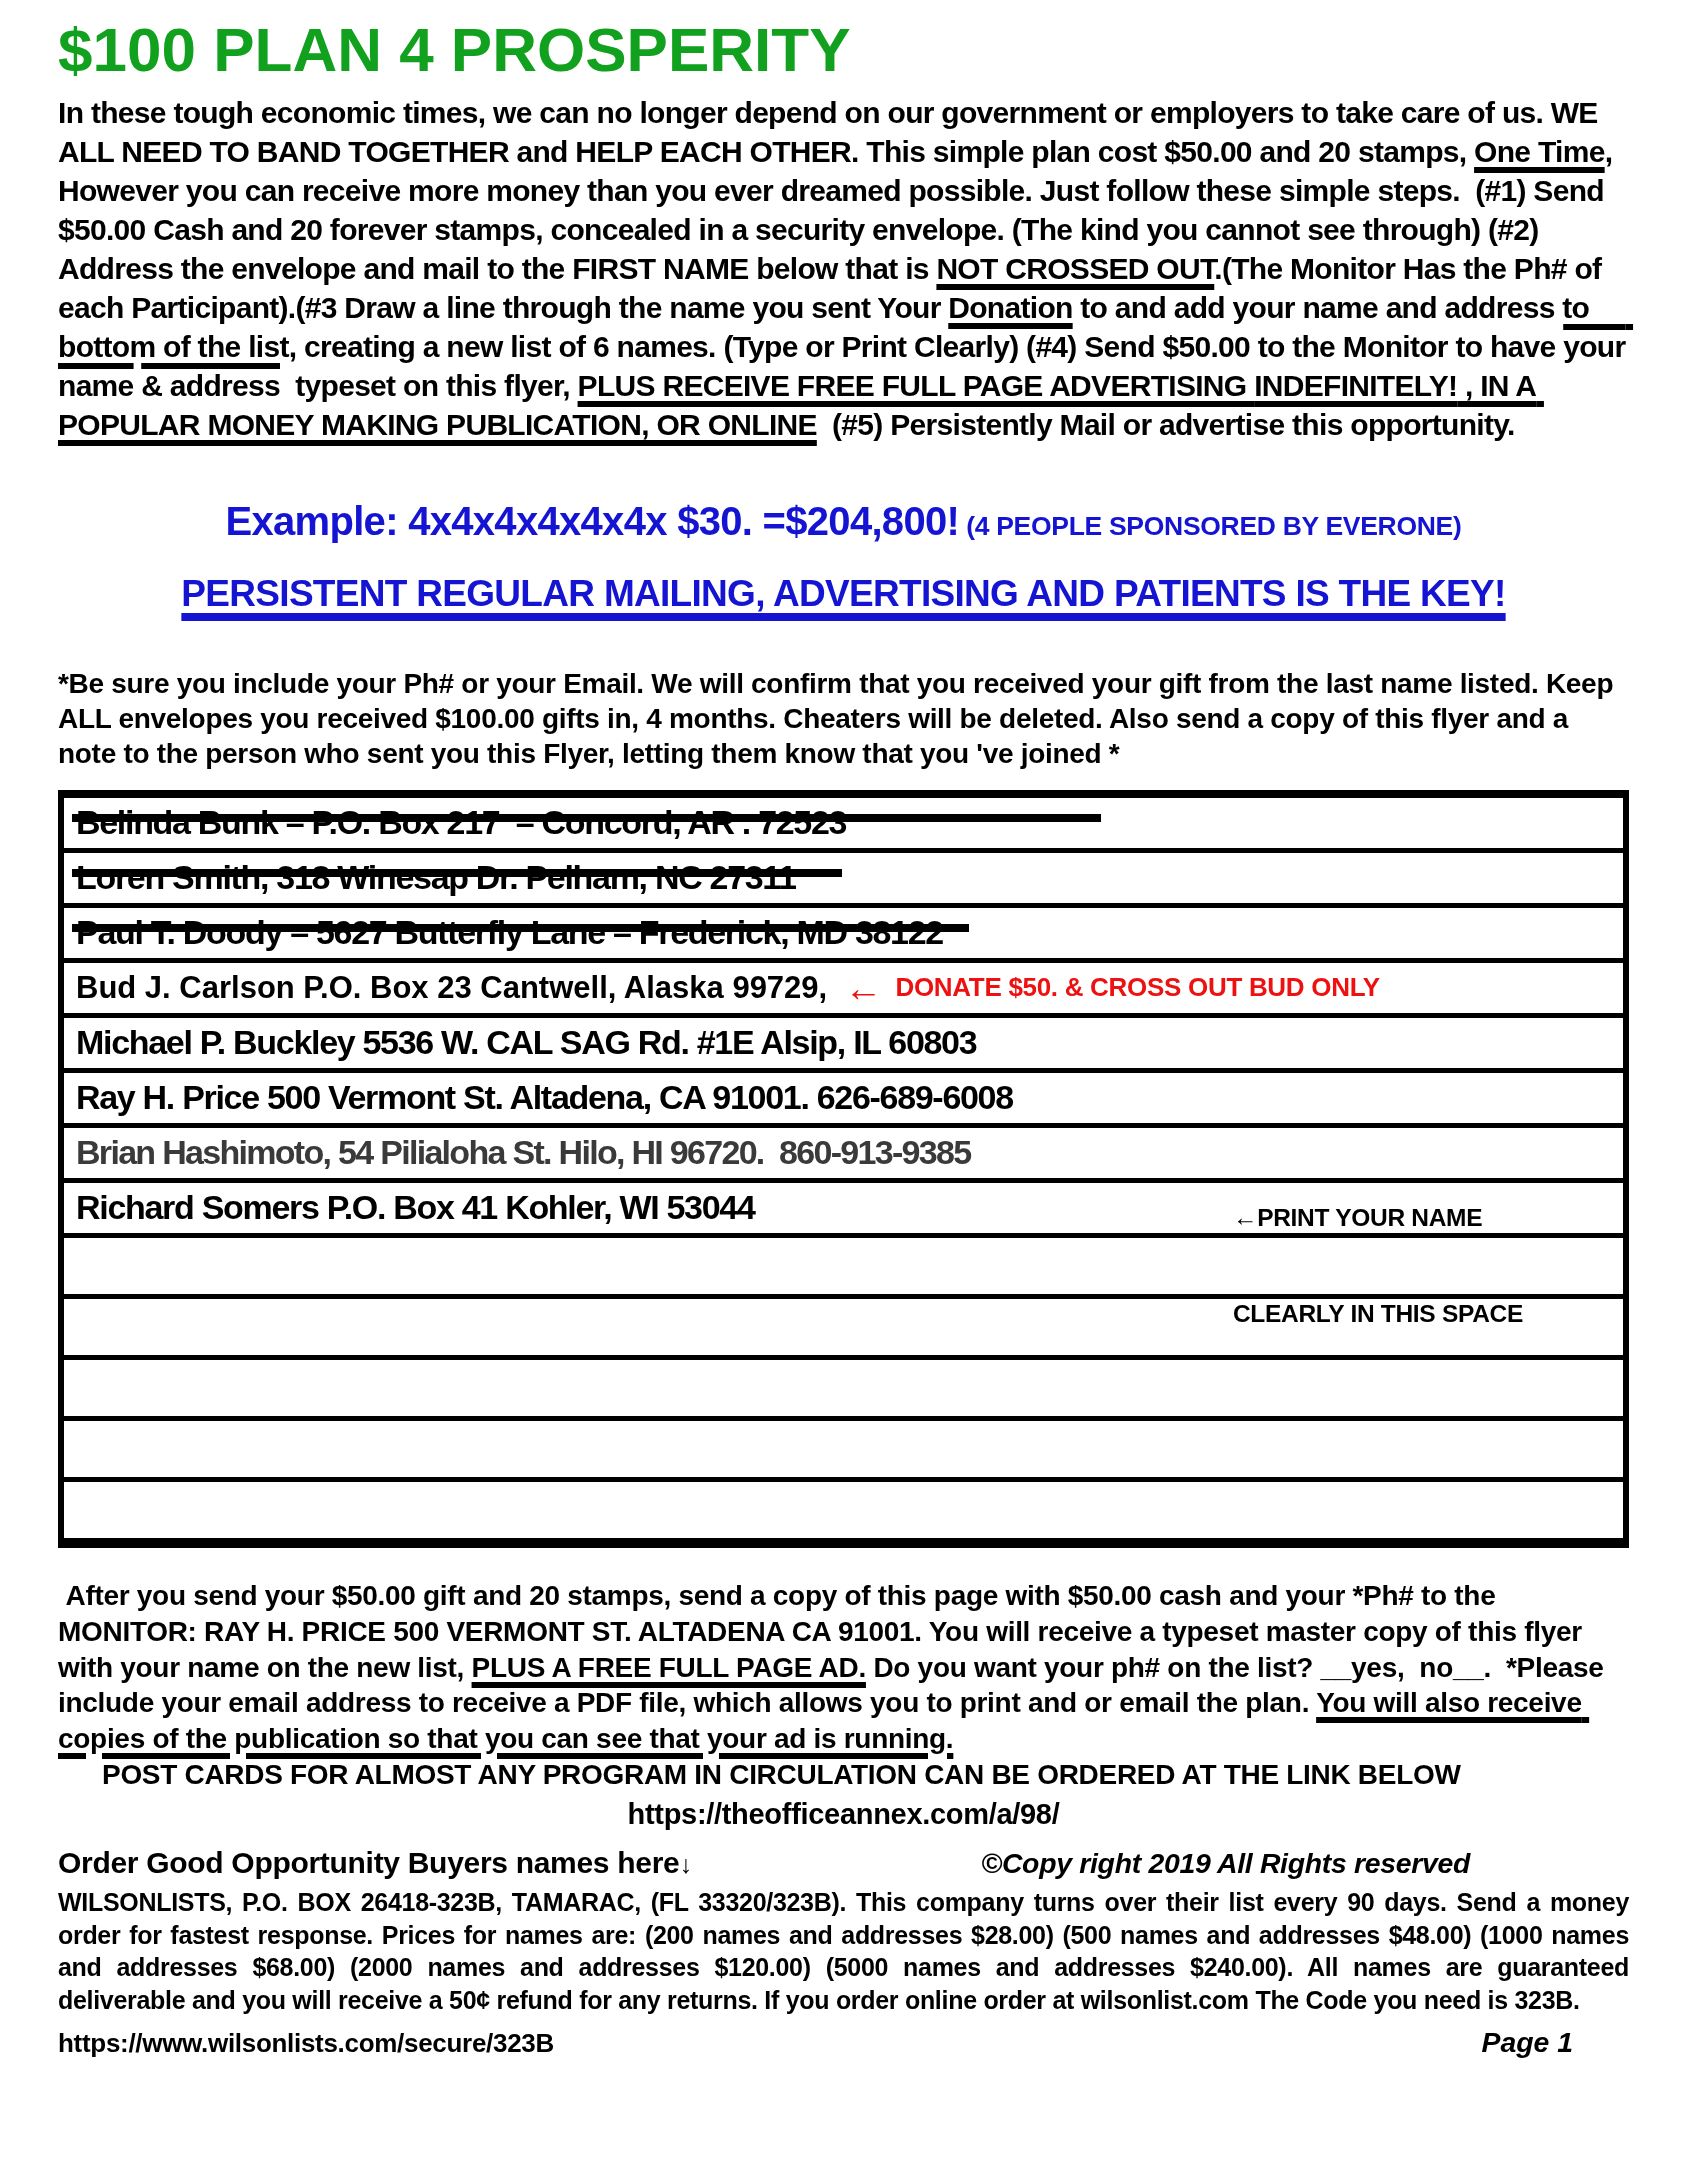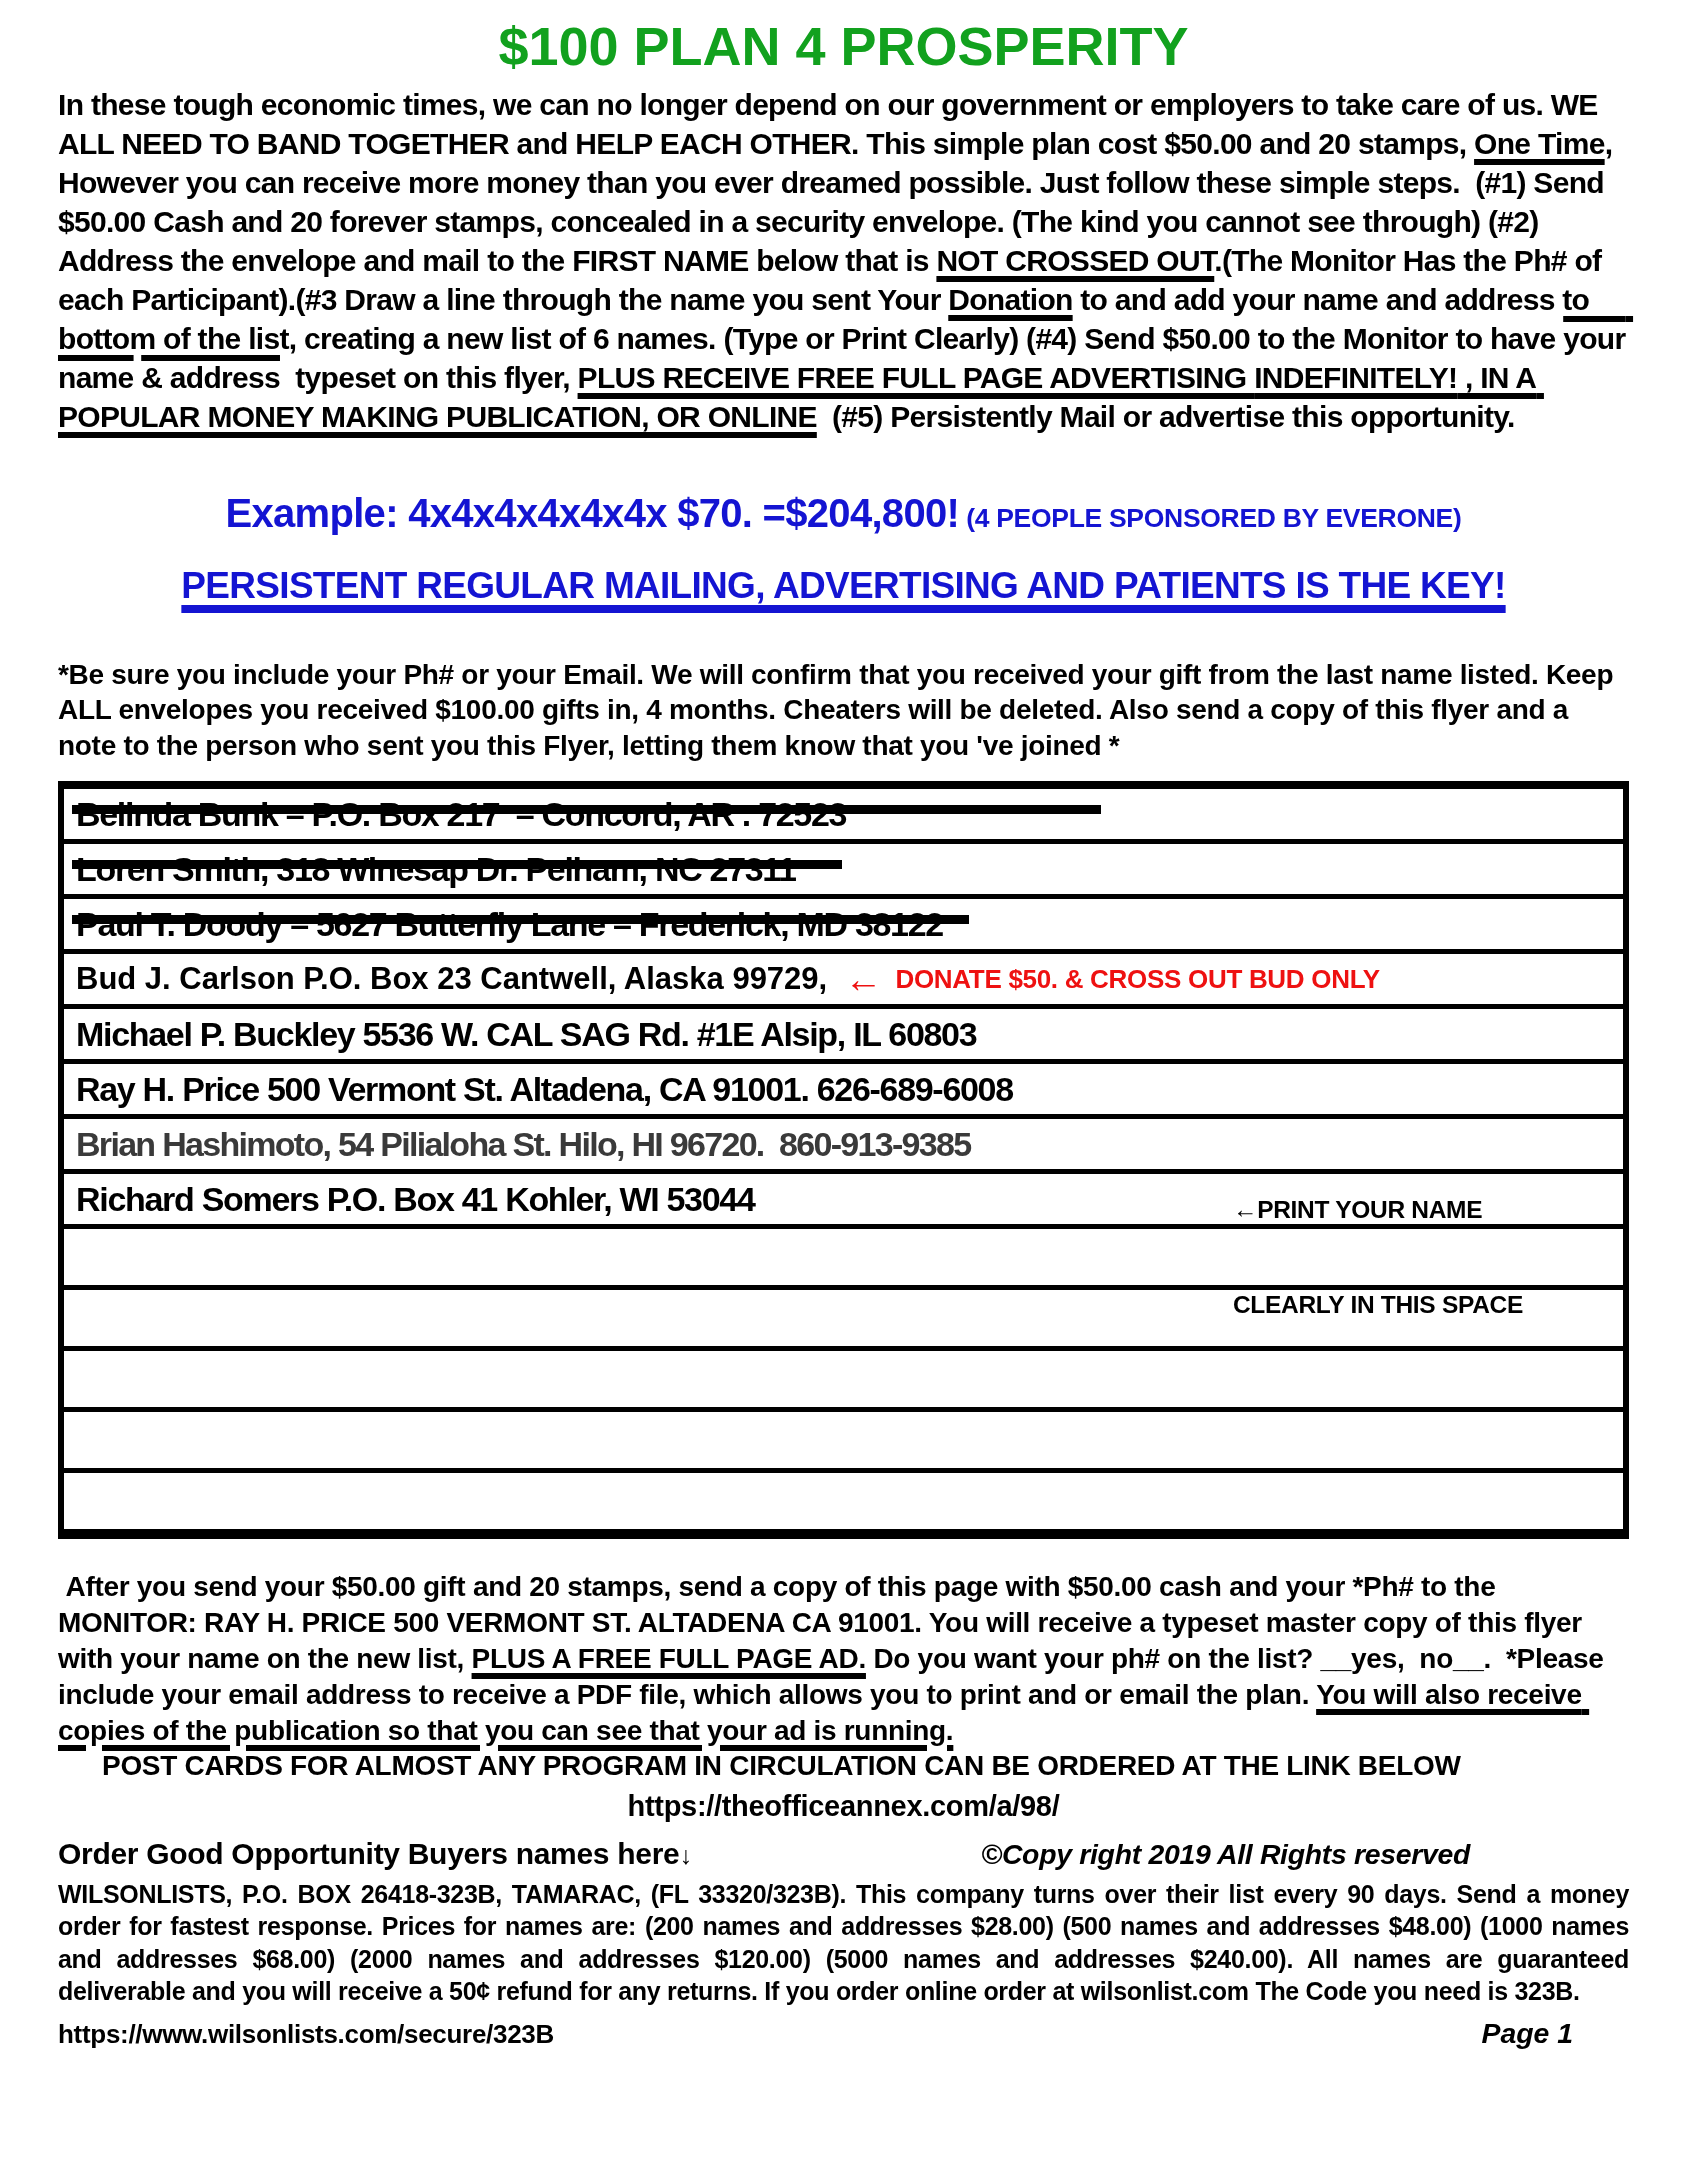--- a/index.html
+++ b/index.html
@@ -4,21 +4,21 @@
 <style>
   html,body{margin:0;padding:0;}
   body{
     width:1687px;height:2183px;background:#ffffff;overflow:hidden;
     font-family:"Liberation Sans", sans-serif;font-weight:700;color:#000;
     -webkit-font-smoothing:antialiased;
   }
   .page{padding:13.2px 58px 0 58px;}
 
   .title{
-    text-align:center;font-size:54px;line-height:1.08;color:#12A11E;
+    font-size:62px;line-height:1.08;color:#12A11E;
     letter-spacing:0px;margin-top:4px;
   }
 
   .intro{
     margin-top:9.3px;font-size:30px;line-height:1.30;letter-spacing:-0.7px;
     white-space:pre-wrap;text-align:left;
   }
   .u{text-decoration-line:underline;text-decoration-thickness:6px;text-underline-offset:4.6px;}
   .ov{text-decoration-line:overline;text-decoration-thickness:6px;}
   .it{}
@@ -83,21 +83,21 @@
 </head>
 <body>
 
 <div class="page">
 
   <div class="title">$100 PLAN 4 PROSPERITY</div>
 
   <div class="intro"><span>In these tough economic times, we can no longer depend on our government or employers to take care of us. WE ALL NEED TO BAND TOGETHER and HELP EACH OTHER. This simple plan cost $50.00 and 20 stamps, </span><span class="u">One Time</span><span>, However you can receive more money than you ever dreamed possible. Just follow these simple steps.  (#1) Send $50.00 Cash and 20 forever stamps, concealed in a security envelope. (The kind you cannot see through) (#2)  Address the envelope and mail to the FIRST NAME below that is </span><span class="u">NOT CROSSED OUT</span><span>.(The Monitor Has the Ph# of each Participant).(#3 Draw a line through the name you sent Your </span><span class="u">Donation</span><span> to and add your name and address to bottom of the list, creating a new list of 6 names. (Type or Print Clearly) (#4) Send $50.00 to the Monitor to have </span><span class="ov">your name</span><span> </span><span class="ov">&amp; address</span><span>  typeset on this flyer, </span><span class="u">PLUS RECEIVE FREE FULL PAGE ADVERTISING </span><span class="u it">INDEFINITELY!</span><span class="u"> , IN A POPULAR MONEY MAKING PUBLICATION, OR ONLINE</span><span>  (#5) Persistently Mail or advertise this opportunity.</span></div>
 
   <div class="example">
-    <div class="example-main"><span>Example: 4x4x4x4x4x4x $70. =$204,800!</span><span class="example-small"> (4 PEOPLE SPONSORED BY EVERONE)</span></div>
+    <div class="example-main"><span>Example: 4x4x4x4x4x4x $30. =$204,800!</span><span class="example-small"> (4 PEOPLE SPONSORED BY EVERONE)</span></div>
     <div class="example-wrap2"><span class="key-line">PERSISTENT REGULAR MAILING, ADVERTISING AND PATIENTS IS THE KEY!</span></div>
   </div>
 
   <div class="note">*Be sure you include your Ph# or your Email. We will confirm that you received your gift from the last name listed. Keep ALL envelopes you received $100.00 gifts in, 4 months. Cheaters will be deleted. Also send a copy of this flyer and a note to the person who sent you this Flyer, letting them know that you 've joined *</div>
 
   <div class="ptable">
     <div class="t-row"><span class="txt strike ext1">Belinda Bunk – P.O. Box 217  – Concord, AR . 72523</span></div>
     <div class="t-row"><span class="txt strike ext2">Loren Smith, 318 Winesap Dr. Pelham, NC 27311</span></div>
     <div class="t-row"><span class="txt strike ext3">Paul T. Doody – 5627 Butterfly Lane – Frederick, MD 38122</span></div>
     <div class="t-row"><span class="txt plainf">Bud J. Carlson P.O. Box 23 Cantwell, Alaska 99729,</span><span class="donate"><span class="donate-arrow">←</span><span class="donate-label">DONATE $50. &amp; CROSS OUT BUD ONLY</span></span></div>

